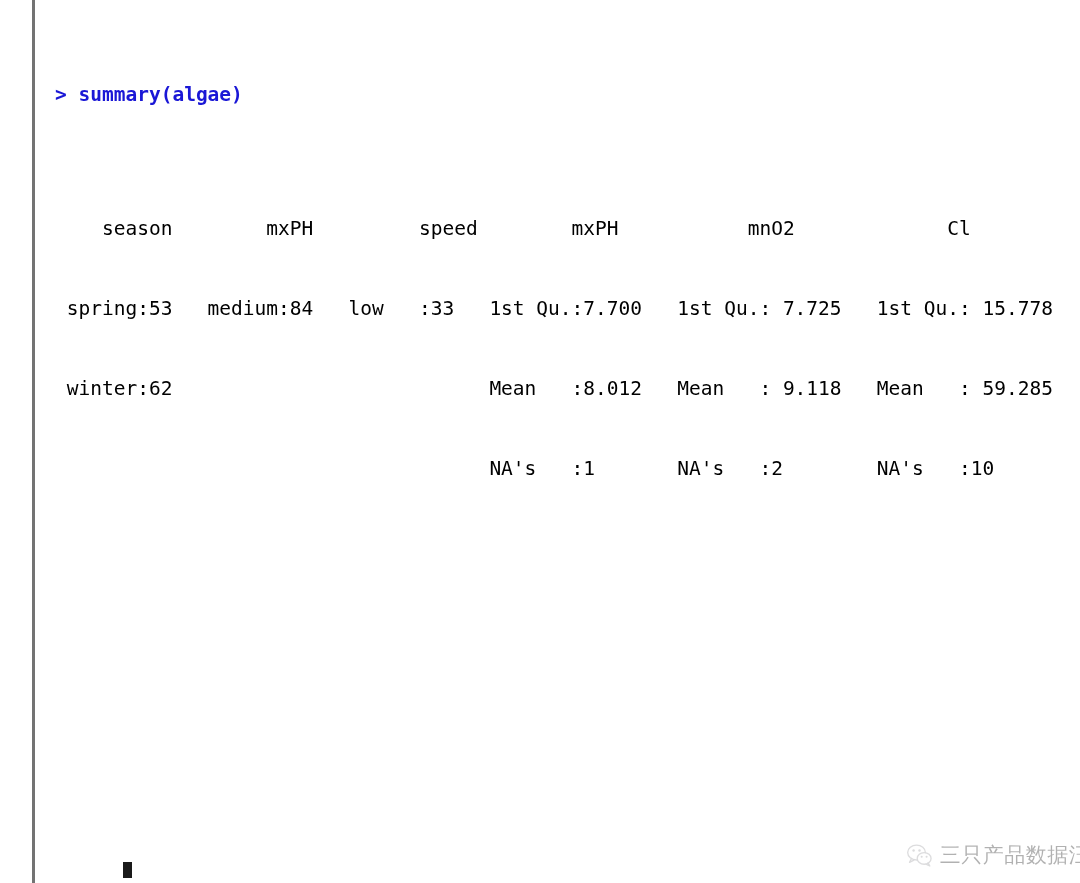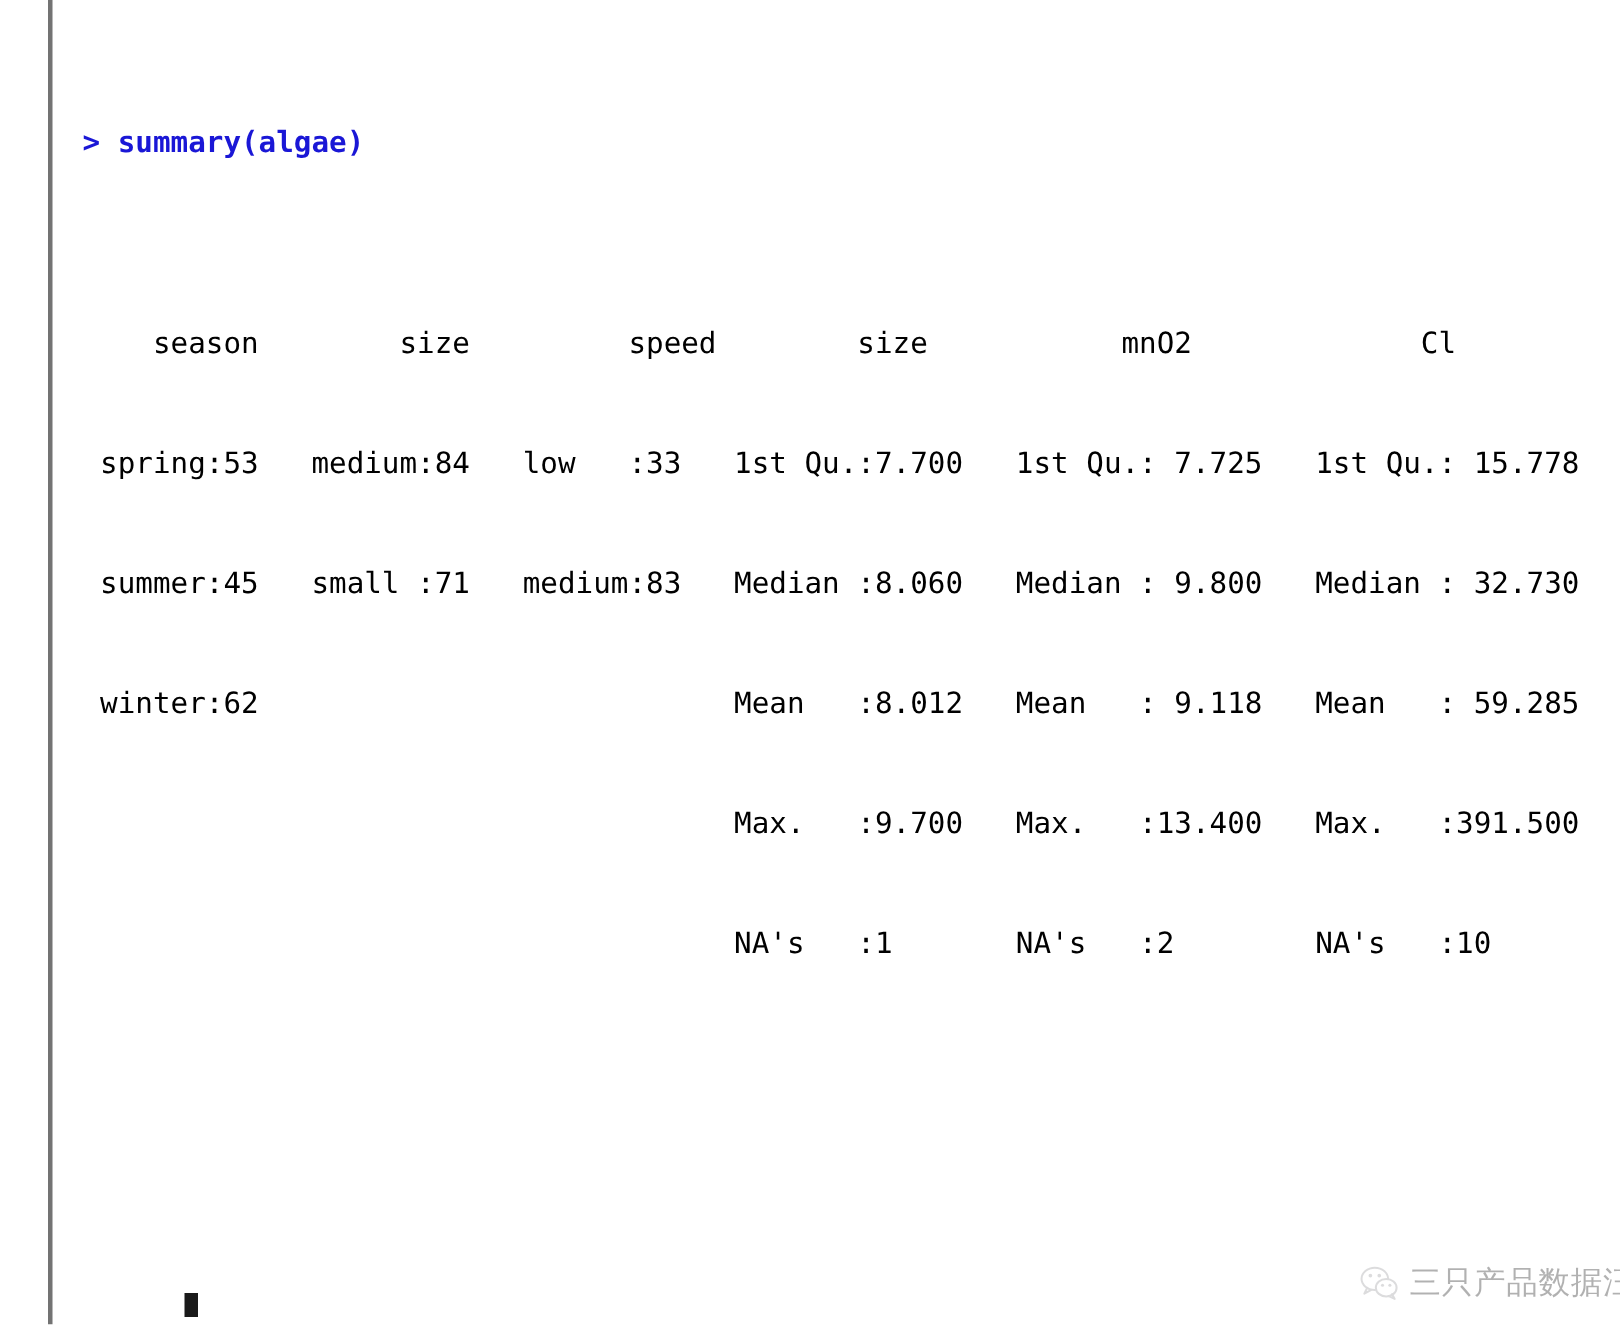--- a/index.html
+++ b/index.html
@@ -85,25 +85,23 @@
 </head>
 <body>
 
 <div id="console">
 
   <div class="console-lines">
 
     <div class="line cmd">&gt; summary(algae)</div>
 
     
-    <div class="line">    season        size         speed        size           mnO2             Cl        </div>
+    <div class="line">    season        mxPH         speed        mxPH           mnO2             Cl        </div>
     <div class="line"> spring:53   medium:84   low   :33   1st Qu.:7.700   1st Qu.: 7.725   1st Qu.: 15.778  </div>
-    <div class="line"> summer:45   small :71   medium:83   Median :8.060   Median : 9.800   Median : 32.730  </div>
     <div class="line"> winter:62                           Mean   :8.012   Mean   : 9.118   Mean   : 59.285  </div>
-    <div class="line">                                     Max.   :9.700   Max.   :13.400   Max.   :391.500  </div>
     <div class="line">                                     NA's   :1       NA's   :2        NA's   :10       </div>
 
     
     
     
     
     
     
     
     

